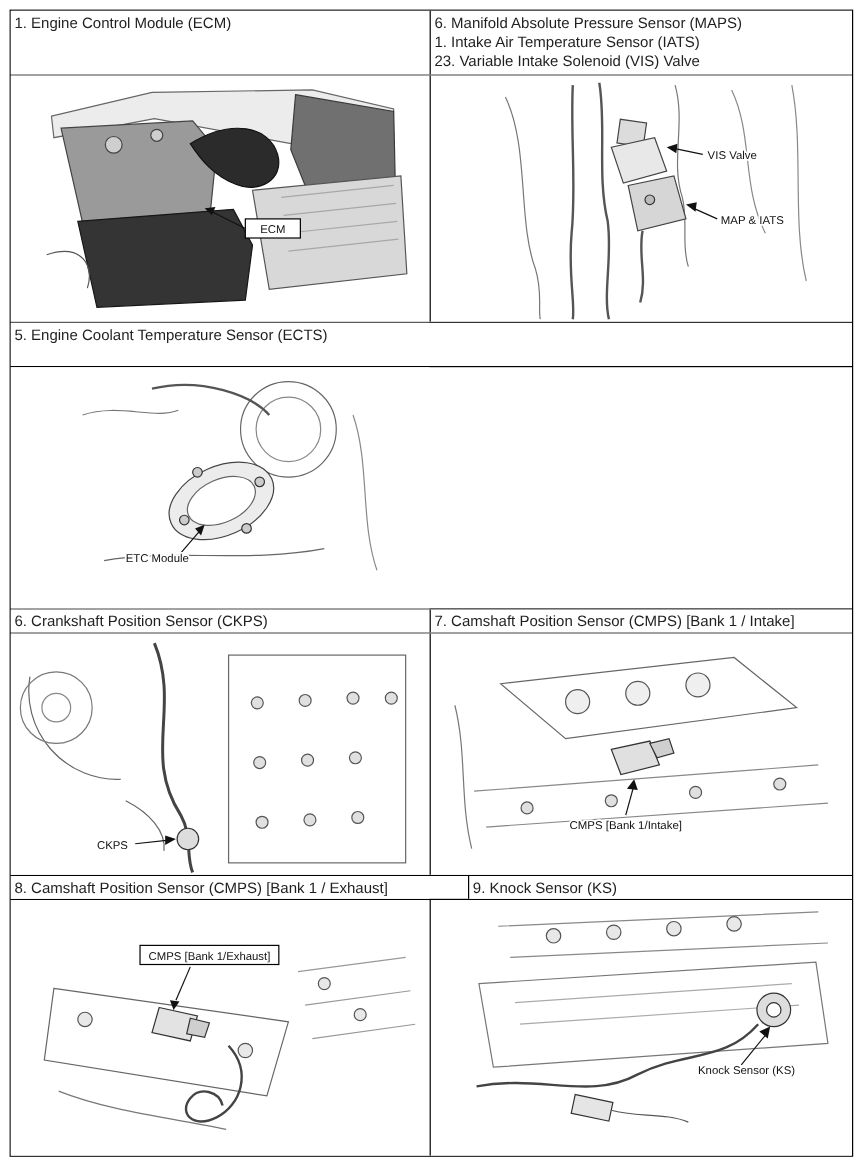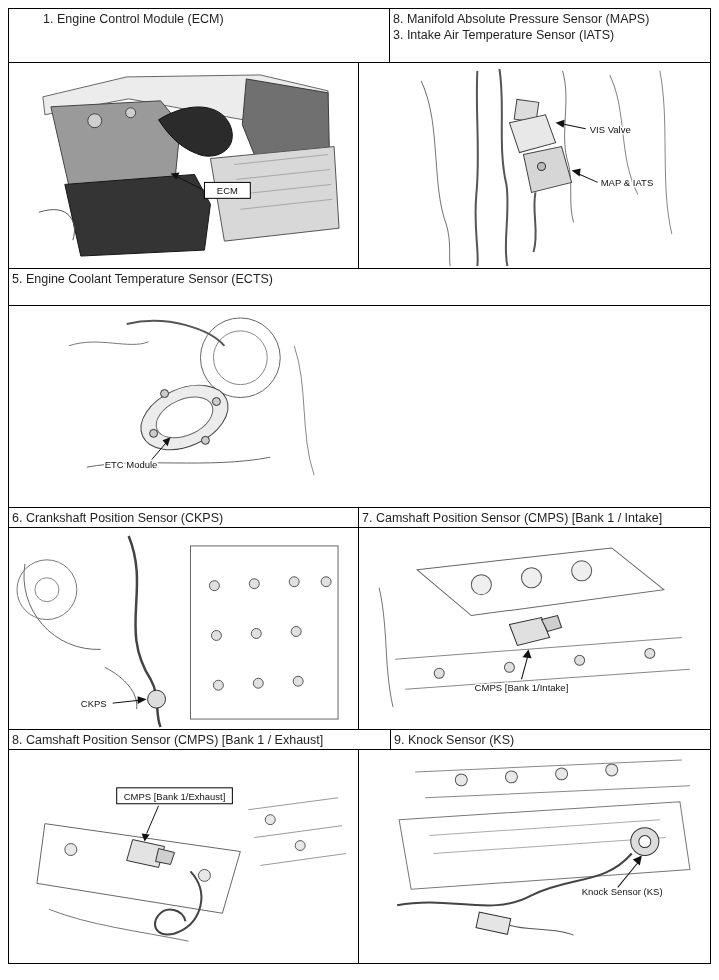--- a/index.html
+++ b/index.html
@@ -8,21 +8,21 @@
     width:719px;height:980px;background:#ffffff;
     font-family:"Liberation Sans",sans-serif;color:#1f1f1f;
   }
   .page{width:703px;margin:8px;border:1px solid #000;background:#fff;}
   .row{display:grid;grid-template-columns:349px 1fr;}
   .row + .row{border-top:1px solid #000;}
   .cell{min-width:0;position:relative;background:#fff;}
   .cell + .cell{border-left:1px solid #000;}
   .hcell{padding:2px 3px 1px 3px;font-size:12.5px;line-height:16px;}
   .hline{white-space:nowrap;overflow:hidden;}
-  .hr1{height:53px;margin-left:31px;}
+  .hr1{height:53px;}
   .hr2{height:37px;}
   .hr3{height:20px;}
   .hr4{height:20px;gap:32px;}
   .fr1{height:206px;}
   .fr2{height:202px;}
   .fr3{height:202px;}
   .fr4{height:214px;}
   .fcell{overflow:hidden;text-align:center;}
   .fcell svg{display:block;width:100%;height:100%;}
   svg text{font-family:"Liberation Sans",sans-serif;font-size:9.5px;fill:#111;stroke:none;}
@@ -31,22 +31,23 @@
 </head>
 <body>
 
 <div class="page">
 
   <div class="row hr1">
     <div class="cell hcell">
       <div class="hline">1. Engine Control Module (ECM)</div>
     </div>
     <div class="cell hcell">
-      <div class="hline">8. Manifold Absolute Pressure Sensor (MAPS)</div>
-      <div class="hline">3. Intake Air Temperature Sensor (IATS)</div>
+      <div class="hline">6. Manifold Absolute Pressure Sensor (MAPS)</div>
+      <div class="hline">1. Intake Air Temperature Sensor (IATS)</div>
+      <div class="hline">23. Variable Intake Solenoid (VIS) Valve</div>
     </div>
   </div>
 
   <div class="row fr1">
     <div class="cell fcell">
       <svg viewBox="0 0 350 206" preserveAspectRatio="none">
         <g fill="none" stroke="#555">
           <path d="M34 34 L118 14 L252 12 L320 28 L318 64 L240 58 L120 36 L36 52 Z" fill="#ececec" stroke="#666"></path>
           <path d="M238 16 L320 30 L322 122 L262 132 L234 62 Z" fill="#707070" stroke="#3a3a3a"></path>
           <path d="M42 44 L152 38 L172 62 L166 122 L62 132 Z" fill="#9a9a9a" stroke="#444"></path>

